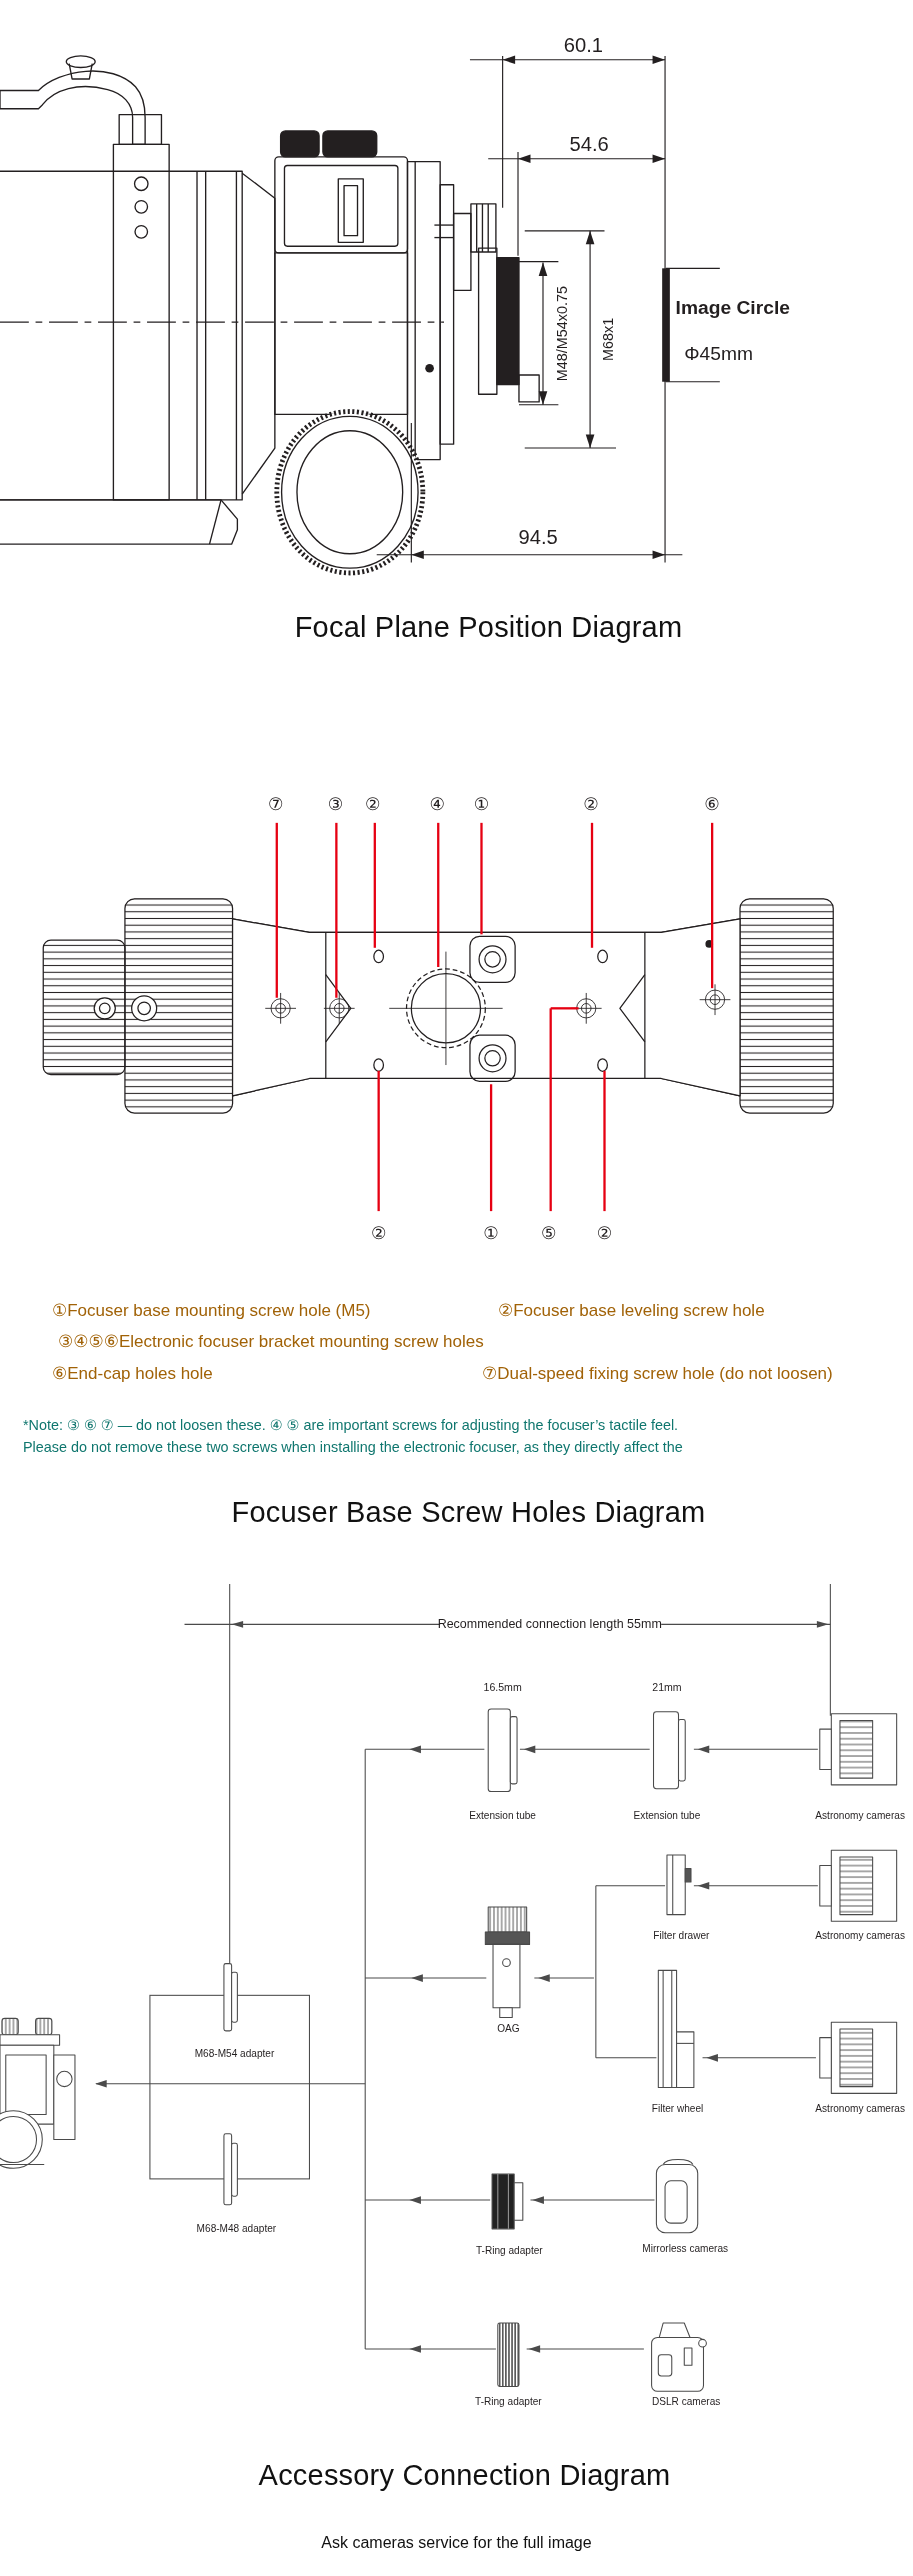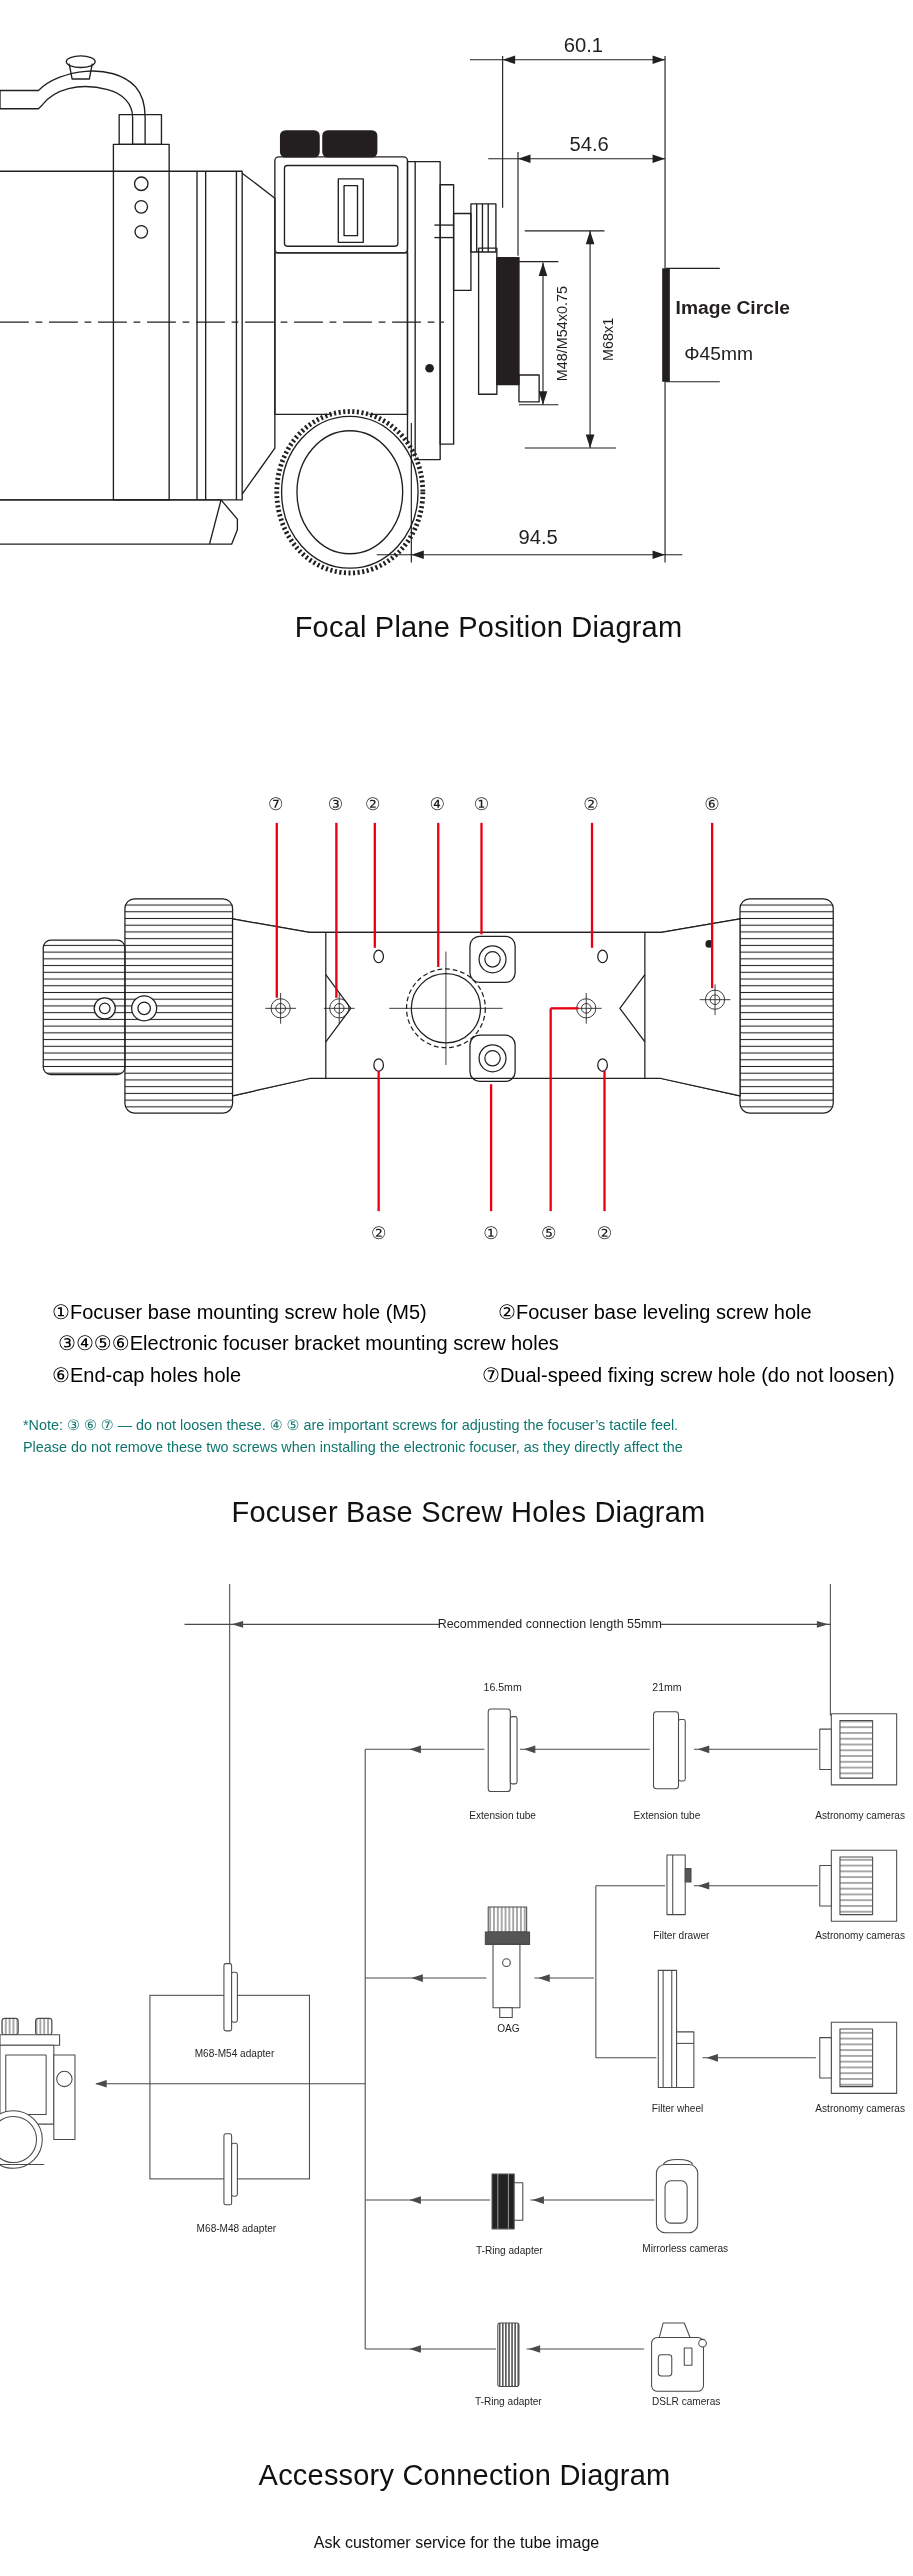--- a/index.html
+++ b/index.html
@@ -2,21 +2,21 @@
 <html><head>
 <meta charset="utf-8">
 <style>
   html,body{margin:0;padding:0;background:#fff;}
   body{width:913px;height:2576px;position:relative;font-family:"Liberation Sans",sans-serif;color:#1a1a1a;overflow:hidden;}
   .stage{position:absolute;left:0;top:0;width:913px;height:2272px;}
   svg{position:absolute;left:0;top:0;}
   svg text{font-family:"Liberation Sans",sans-serif;fill:#231f20;}
   .overlay{position:absolute;white-space:nowrap;}
   .title{width:913px;text-align:center;font-size:29px;letter-spacing:0.2px;color:#111;}
-  .legend{font-size:20px;color:#000000;}
+  .legend{font-size:17px;color:#a16207;}
   .note{color:#0f766e;font-size:14.4px;line-height:21.6px;}
   .footer{width:913px;text-align:center;font-size:16px;color:#111;}
 </style>
 </head>
 <body>
 
 <div class="stage">
 
 <svg width="913" height="2576" viewBox="0 0 950 2680">
   <defs>
@@ -388,16 +388,16 @@
 <div class="overlay legend" style="left:52px;top:1363px;">⑥End-cap holes hole</div>
 <div class="overlay legend" style="left:482px;top:1363px;">⑦Dual-speed fixing screw hole (do not loosen)</div>
 
 <div class="overlay note" style="left:23px;top:1415px;width:877px;white-space:normal;">
   <div>*Note: ③ ⑥ ⑦ — do not loosen these. ④ ⑤ are important screws for adjusting the focuser’s tactile feel.</div>
   <div>Please do not remove these two screws when installing the electronic focuser, as they directly affect the</div>
 </div>
 
 <div class="overlay title" style="top:1496px;padding-left:12px;">Focuser Base Screw Holes Diagram</div>
 <div class="overlay title" style="top:2459px;padding-left:8px;">Accessory Connection Diagram</div>
-<div class="overlay footer" style="top:2534px;">Ask customer service for the tube image</div>
+<div class="overlay footer" style="top:2534px;">Ask cameras service for the full image</div>
 
 </div>
 
 
 </body></html>

